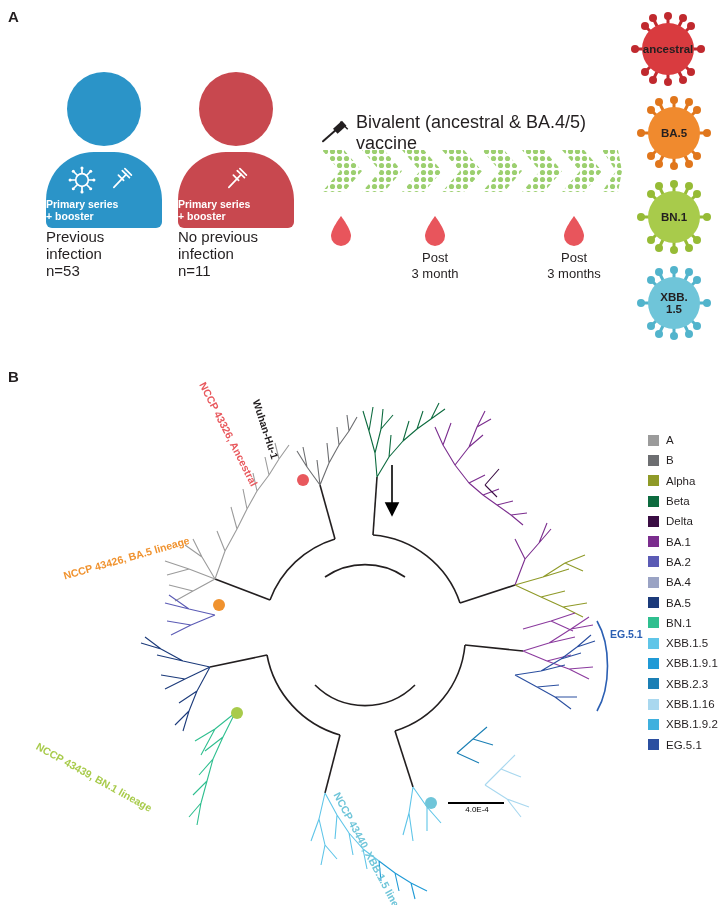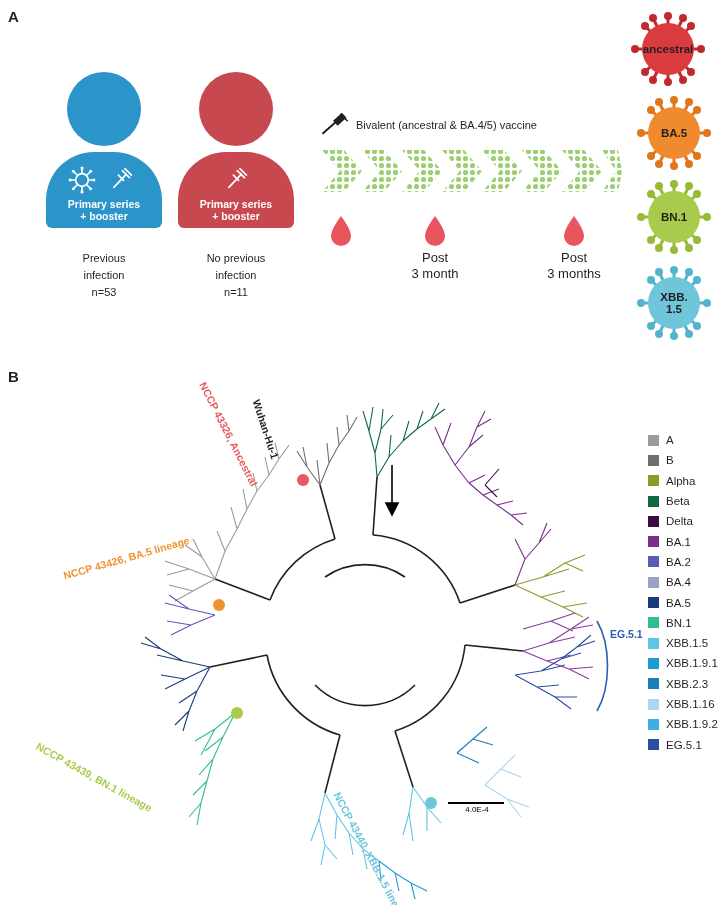--- a/index.html
+++ b/index.html
@@ -14,55 +14,55 @@
   .panel-letter{
     position:absolute;
     font-weight:bold;
     font-size:15px;
     color:#231f20;
   }
   
   #panelA{position:absolute;left:0;top:0;width:727px;height:360px;}
   #letterA{left:8px;top:8px;}
 
-  .person{position:absolute;text-align:center;}
+  .person{position:absolute;}
   .person .head{
     width:74px;height:74px;border-radius:50%;
     margin:0 auto 6px auto;
   }
   .person .body{
     width:116px;height:76px;
     border-radius:48px 48px 6px 6px;
     position:relative;
     overflow:hidden;
   }
   .person .body .caption{
     position:absolute;bottom:6px;left:0;right:0;
     color:#fff;font-size:10.5px;font-weight:bold;line-height:12px;
   }
   .person .sublabel{
-    margin-top:22px;font-size:11px;line-height:17px;color:#231f20;
+    margin-top:0;font-size:15px;line-height:17px;color:#231f20;
   }
   .blue-fill{background:#2b94c8;}
   .red-fill{background:#c8484f;}
 
   .syringe-in-body{
     position:absolute;width:26px;height:26px;left:62px;top:14px;
   }
   .virus-in-body{
     position:absolute;width:28px;height:28px;left:22px;top:14px;
   }
   .syringe-in-body-red{
     position:absolute;width:26px;height:26px;left:45px;top:14px;
   }
 
   
   #timeline{position:absolute;left:320px;top:112px;width:300px;}
   .vaccine-row{display:flex;align-items:center;gap:6px;}
-  .vaccine-label{font-size:11px;color:#231f20;}
+  .vaccine-label{font-size:18px;color:#231f20;}
   .chevrons{position:absolute;left:2px;top:36px;width:300px;height:46px;}
   .drop{
     position:absolute;width:22px;height:30px;
   }
   .drop-label{
     position:absolute;text-align:center;font-size:13px;line-height:16px;width:90px;color:#231f20;
   }
 
   
   .virion{

